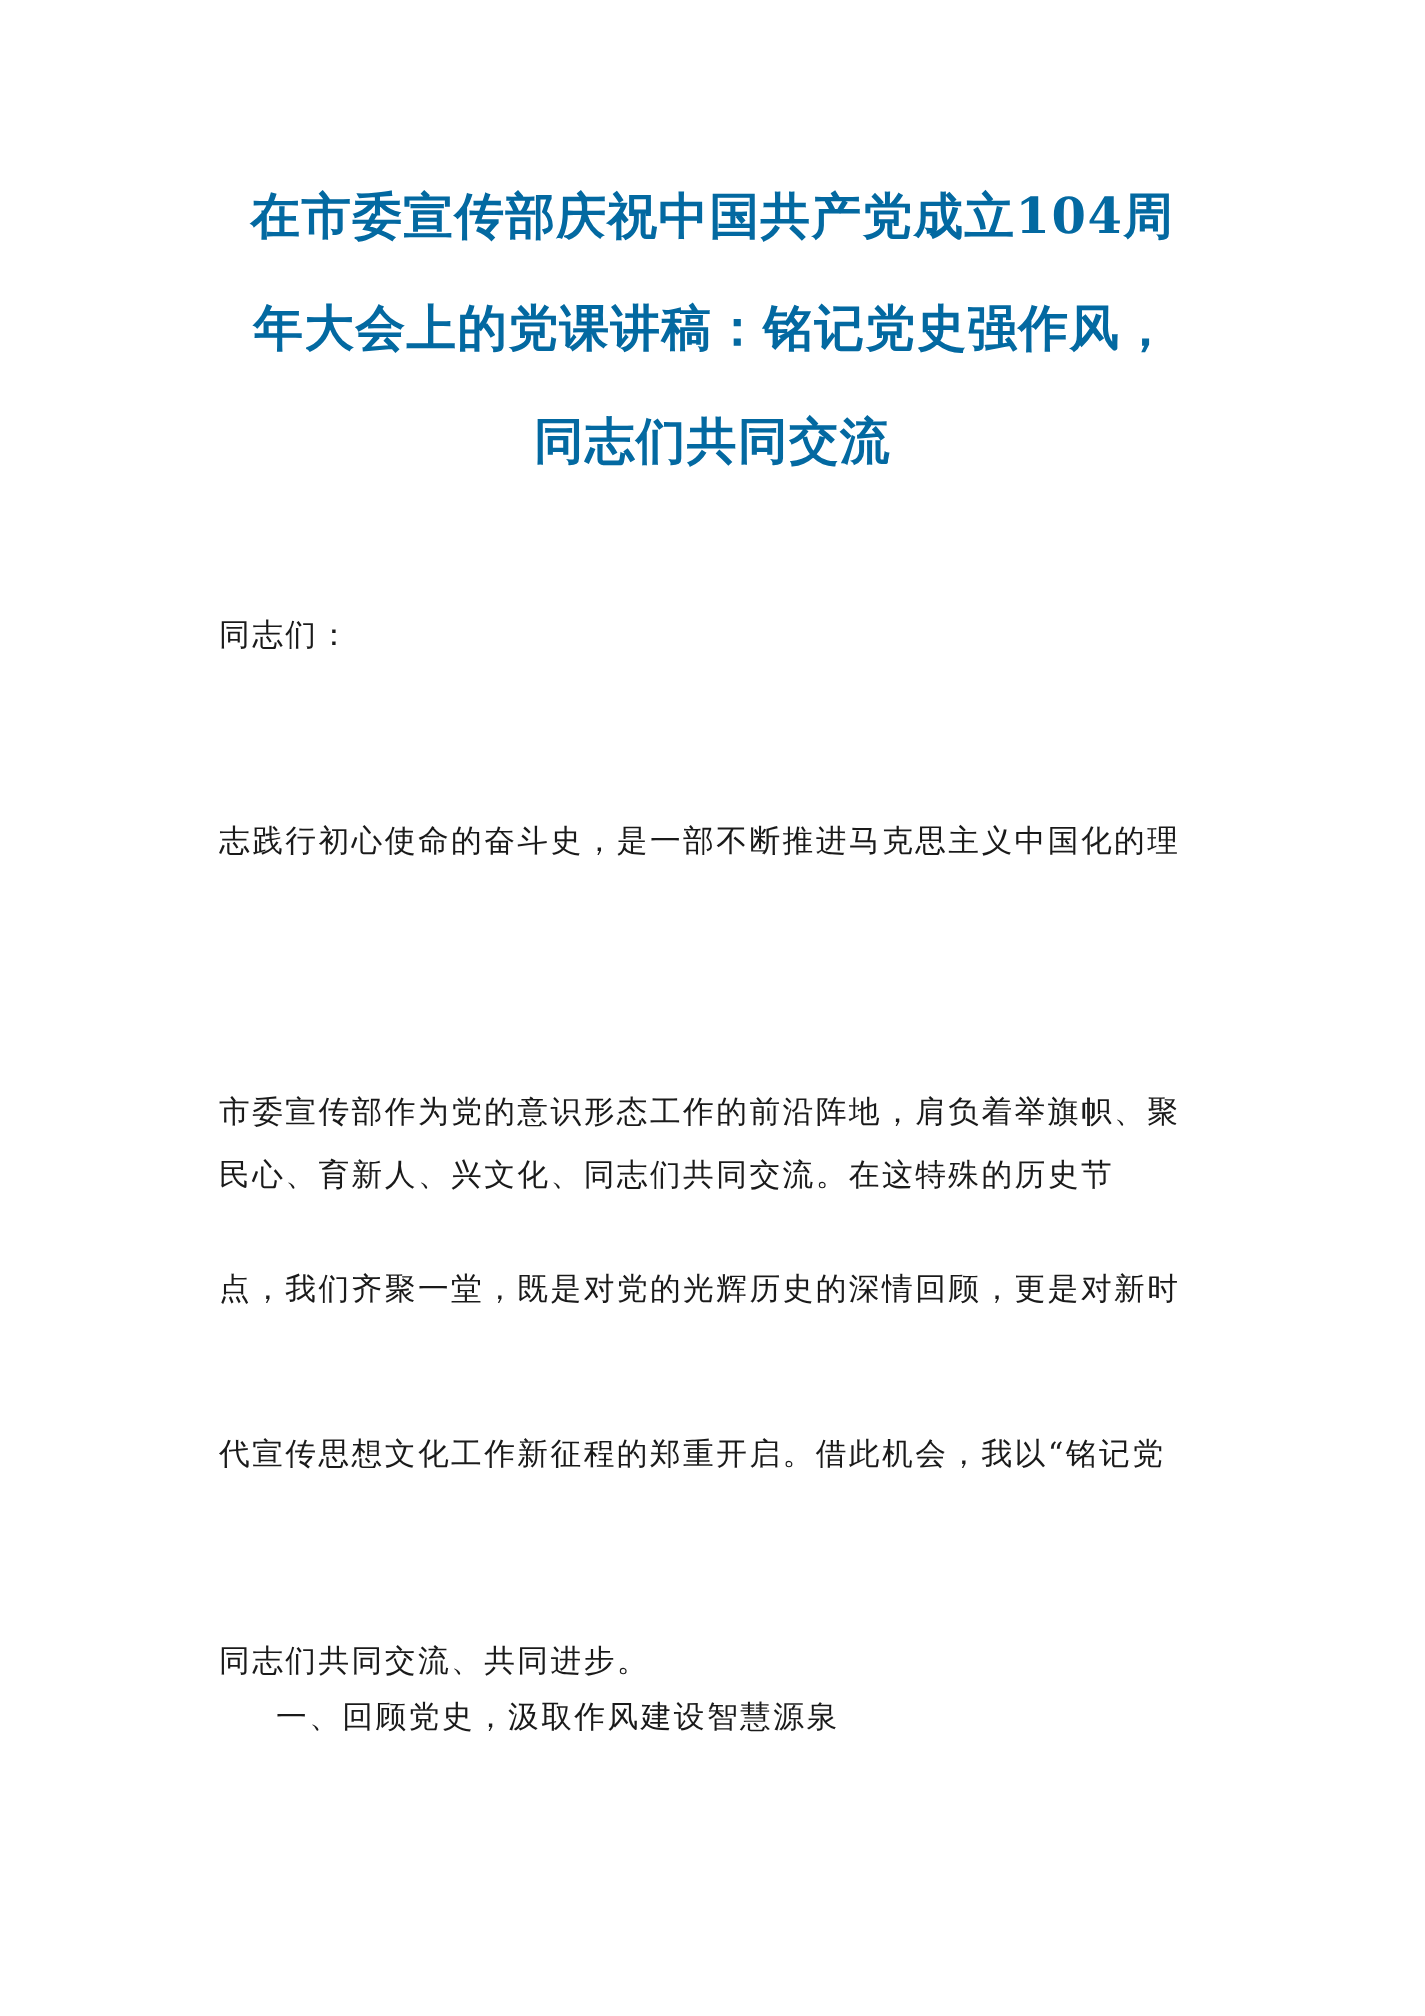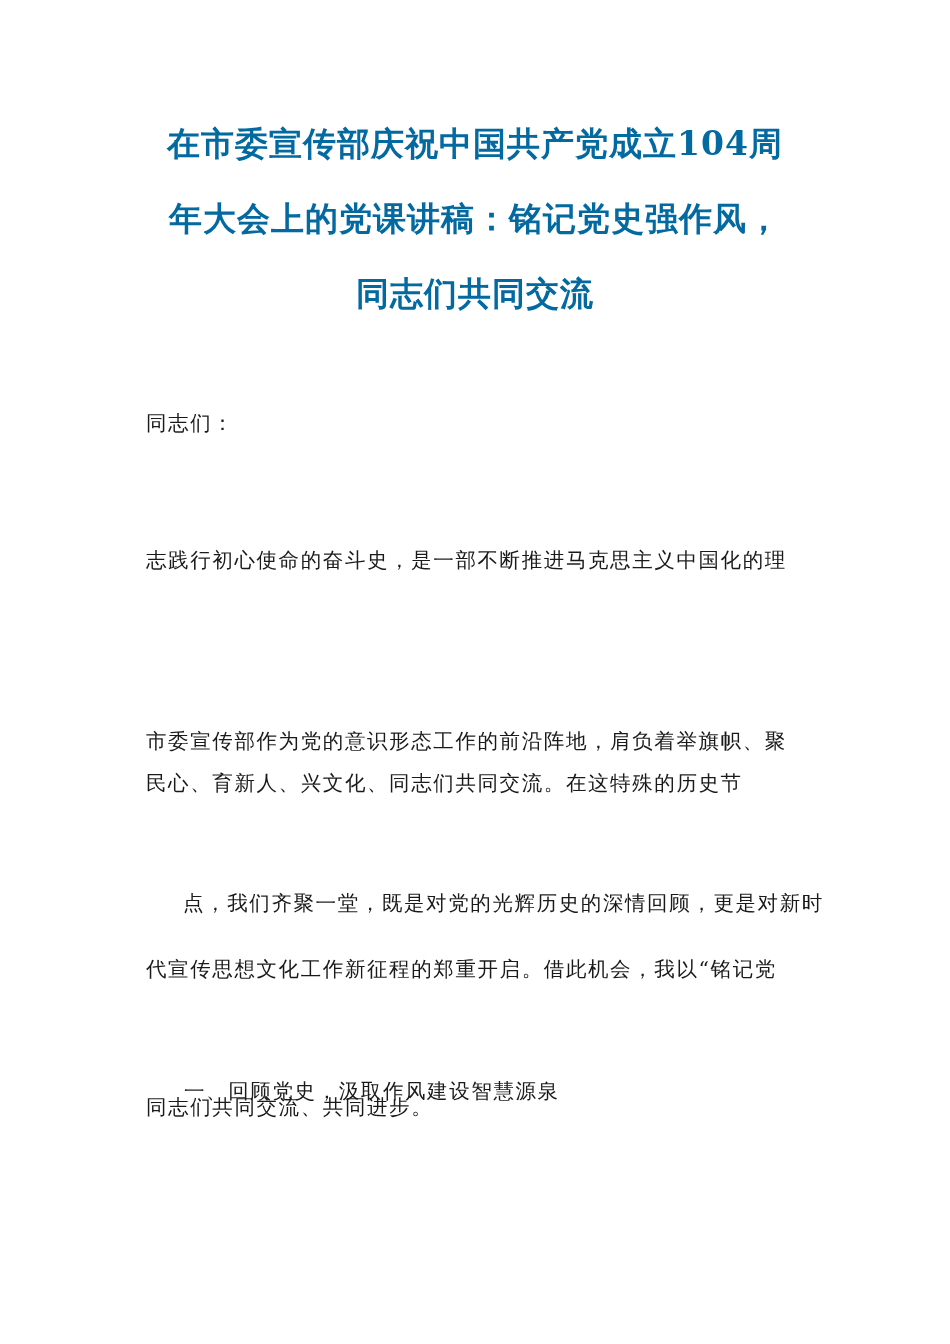--- a/index.html
+++ b/index.html
@@ -59,19 +59,19 @@
 
   <div class="title-line" style="top:124px;">在市委宣传部庆祝中国共产党成立104周</div>
   <div class="title-line" style="top:199px;">年大会上的党课讲稿：铭记党史强作风，</div>
   <div class="title-line" style="top:274px;">同志们共同交流</div>
 
   <div class="body-line" style="top:408px;">同志们：</div>
 
   <div class="body-line" style="top:545px;">志践行初心使命的奋斗史，是一部不断推进马克思主义中国化的理</div>
   <div class="body-line" style="top:694px;margin-top:32px;">市委宣传部作为党的意识形态工作的前沿阵地，肩负着举旗帜、聚</div>
   <div class="body-line" style="top:768px;">民心、育新人、兴文化、同志们共同交流。在这特殊的历史节</div>
-  <div class="body-line" style="top:888px;margin-left:37px;">点，我们齐聚一堂，既是对党的光辉历史的深情回顾，更是对新时</div>
+  <div class="body-line" style="top:844px;">点，我们齐聚一堂，既是对党的光辉历史的深情回顾，更是对新时</div>
   <div class="body-line" style="top:954px;">代宣传思想文化工作新征程的郑重开启。借此机会，我以“铭记党</div>
   <div class="body-line" style="top:1068px;margin-top:24px;">同志们共同交流、共同进步。</div>
 
-  <div class="body-line heading-line" style="top:1076px;">一、回顾党史，汲取作风建设智慧源泉</div>
+  <div class="body-line heading-line" style="top:1129px;">一、回顾党史，汲取作风建设智慧源泉</div>
 
 </div>
 
 </body></html>

